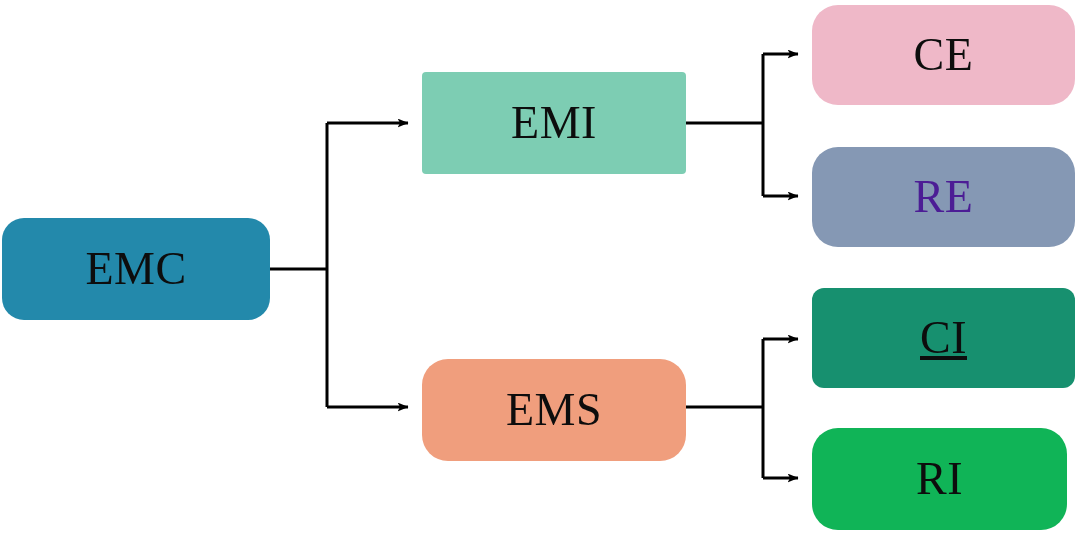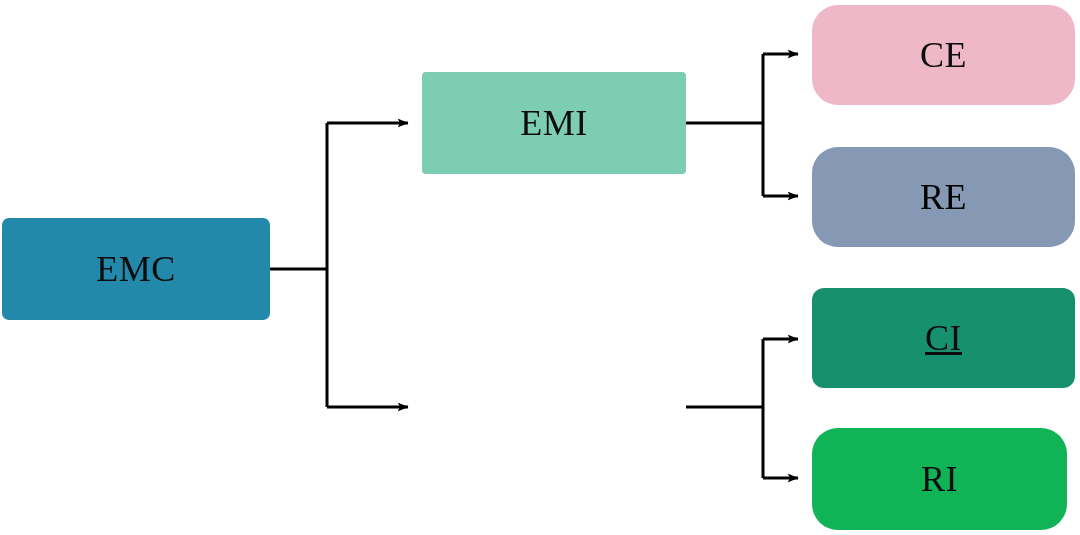--- a/index.html
+++ b/index.html
@@ -16,21 +16,21 @@
     font-family: "Liberation Serif", "DejaVu Serif", serif;
   }
   .node {
     position: absolute;
     box-sizing: border-box;
     display: flex;
     align-items: center;
     justify-content: center;
     color: #0d0d0d;
     font-family: "Liberation Serif", "DejaVu Serif", serif;
-    font-size: 36px;
+    font-size: 46px;
     line-height: 1;
     letter-spacing: 0.5px;
     user-select: none;
   }
   .node-label {
     pointer-events: none;
   }
   #edges {
     position: absolute;
     left: 0;
@@ -67,30 +67,33 @@
     </g>
 
     <g>
       <path d="M686,407 L763,407" stroke="#000000" stroke-width="3" fill="none"></path>
       <path d="M763,339 L763,478" stroke="#000000" stroke-width="3" fill="none"></path>
       <path d="M763,339 L798,339" stroke="#000000" stroke-width="3" fill="none" marker-end="url(#arrowhead)"></path>
       <path d="M763,478 L798,478" stroke="#000000" stroke-width="3" fill="none" marker-end="url(#arrowhead)"></path>
     </g>
   </svg>
 
-  <div class="node" style="left: 2px; top: 218px; width: 268px; height: 102px; border-radius: 7px; background: rgb(35, 137, 171); color: rgb(13, 13, 13);">
+  <div class="node" style="left: 2px; top: 218px; width: 268px; height: 102px; border-radius: 22px; background: rgb(35, 137, 171); color: rgb(13, 13, 13);">
     <span class="node-label">EMC</span>
   </div>
   <div class="node" style="left: 422px; top: 72px; width: 264px; height: 102px; border-radius: 4px; background: rgb(125, 205, 179); color: rgb(13, 13, 13);">
     <span class="node-label">EMI</span>
   </div>
+  <div class="node" style="left: 422px; top: 359px; width: 264px; height: 102px; border-radius: 26px; background: rgb(240, 158, 125); color: rgb(13, 13, 13);">
+    <span class="node-label">EMS</span>
+  </div>
   <div class="node" style="left: 812px; top: 5px; width: 263px; height: 100px; border-radius: 26px; background: rgb(239, 184, 200); color: rgb(13, 13, 13);">
     <span class="node-label">CE</span>
   </div>
-  <div class="node" style="left: 812px; top: 147px; width: 263px; height: 100px; border-radius: 26px; background: rgb(133, 152, 180); color: #000000;">
+  <div class="node" style="left: 812px; top: 147px; width: 263px; height: 100px; border-radius: 26px; background: rgb(133, 152, 180); color: #4c1d95;">
     <span class="node-label">RE</span>
   </div>
   <div class="node" style="left: 812px; top: 288px; width: 263px; height: 100px; border-radius: 12px; background: rgb(23, 144, 111); color: rgb(13, 13, 13); text-decoration: underline;">
     <span class="node-label">CI</span>
   </div>
   <div class="node" style="left: 812px; top: 428px; width: 255px; height: 102px; border-radius: 26px; background: rgb(16, 180, 87); color: rgb(13, 13, 13);">
     <span class="node-label">RI</span>
   </div>
 
 </div>

